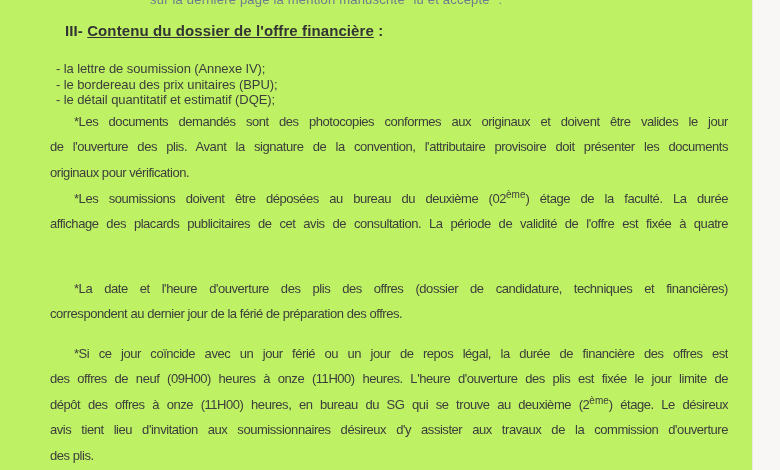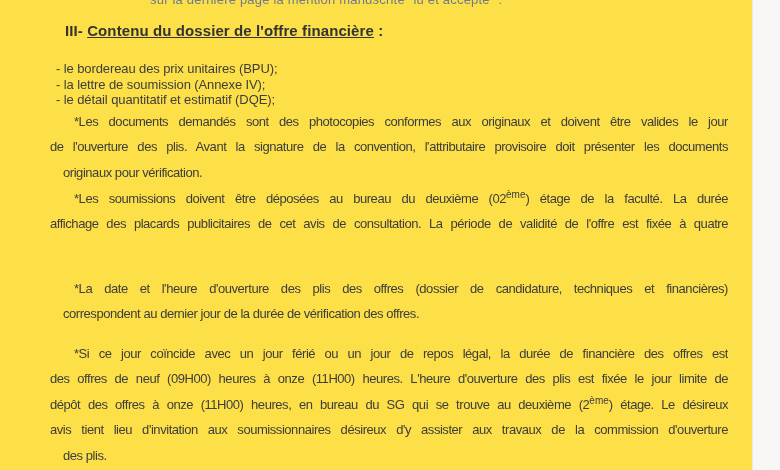--- a/index.html
+++ b/index.html
@@ -4,21 +4,21 @@
 <style>
   html, body { margin: 0; padding: 0; }
   body {
     width: 780px; height: 470px;
     background: #ffffff;
     font-family: "Liberation Sans", sans-serif;
   }
   .page {
     position: relative;
     width: 780px; height: 470px;
-    background: #fde047;
+    background: #bef264;
     overflow: hidden;
     color: #3d3d3d;
   }
   
   .scan-edge-line {
     position: absolute; left: 752px; top: 0;
     width: 1px; height: 470px;
     background: #eae8e5;
   }
   .scan-edge-strip {
@@ -59,21 +59,21 @@
   }
   .para .line {
     line-height: 25.4px; height: 25.4px;
     overflow: hidden;
     letter-spacing: -0.45px;
     text-align: justify;
     text-align-last: justify;
     text-justify: inter-word;
   }
   .para .line.first { text-indent: 24px; }
-  .para .line.last  { text-align-last: left; margin-left: 13px; }
+  .para .line.last  { text-align-last: left; }
   .para sup {
     font-size: 10px; letter-spacing: 0;
     vertical-align: super; line-height: 0;
   }
   .p1 { top: 109px; }
   .p2 { top: 186px; }
   .p3 { top: 276px; }
   .p4 { top: 341px; }
 </style>
 </head>
@@ -84,39 +84,39 @@
   <div class="scan-edge-strip"></div>
   <div class="scan-edge-line"></div>
 
   <div class="top-clip">
     <div class="inner">sur la dernière page la mention manuscrite "lu et accepté" :</div>
   </div>
 
   <div class="heading"><span>III- </span><span class="title-underline">Contenu du dossier de l'offre financière</span><span> :</span></div>
 
   <div class="doc-list">
+    <div>- la lettre de soumission (Annexe IV);</div>
     <div>- le bordereau des prix unitaires (BPU);</div>
-    <div>- la lettre de soumission (Annexe IV);</div>
     <div>- le détail quantitatif et estimatif (DQE);</div>
   </div>
 
   <div class="para p1">
     <div class="line first">*Les documents demandés sont des photocopies conformes aux originaux et doivent être valides le jour</div>
     <div class="line">de l'ouverture des plis. Avant la signature de la convention, l'attributaire provisoire doit présenter les documents</div>
     <div class="line last">originaux pour vérification.</div>
   </div>
 
   <div class="para p2">
     <div class="line first"><span>*Les soumissions doivent être déposées au bureau du deuxième (02</span><sup>ème</sup><span>) étage de la faculté. La durée</span></div>
     <div class="line">affichage des placards publicitaires de cet avis de consultation. La période de validité de l'offre est fixée à quatre</div>
   </div>
 
   <div class="para p3">
     <div class="line first">*La date et l'heure d'ouverture des plis des offres (dossier de candidature, techniques et financières)</div>
-    <div class="line last">correspondent au dernier jour de la durée de vérification des offres.</div>
+    <div class="line last">correspondent au dernier jour de la férié de préparation des offres.</div>
   </div>
 
   <div class="para p4">
     <div class="line first">*Si ce jour coïncide avec un jour férié ou un jour de repos légal, la durée de financière des offres est</div>
     <div class="line">des offres de neuf (09H00) heures à onze (11H00) heures. L'heure d'ouverture des plis est fixée le jour limite de</div>
     <div class="line"><span>dépôt des offres à onze (11H00) heures, en bureau du SG qui se trouve au deuxième (2</span><sup>ème</sup><span>) étage. Le désireux</span></div>
     <div class="line">avis tient lieu d'invitation aux soumissionnaires désireux d'y assister aux travaux de la commission d'ouverture</div>
     <div class="line last">des plis.</div>
   </div>
 

